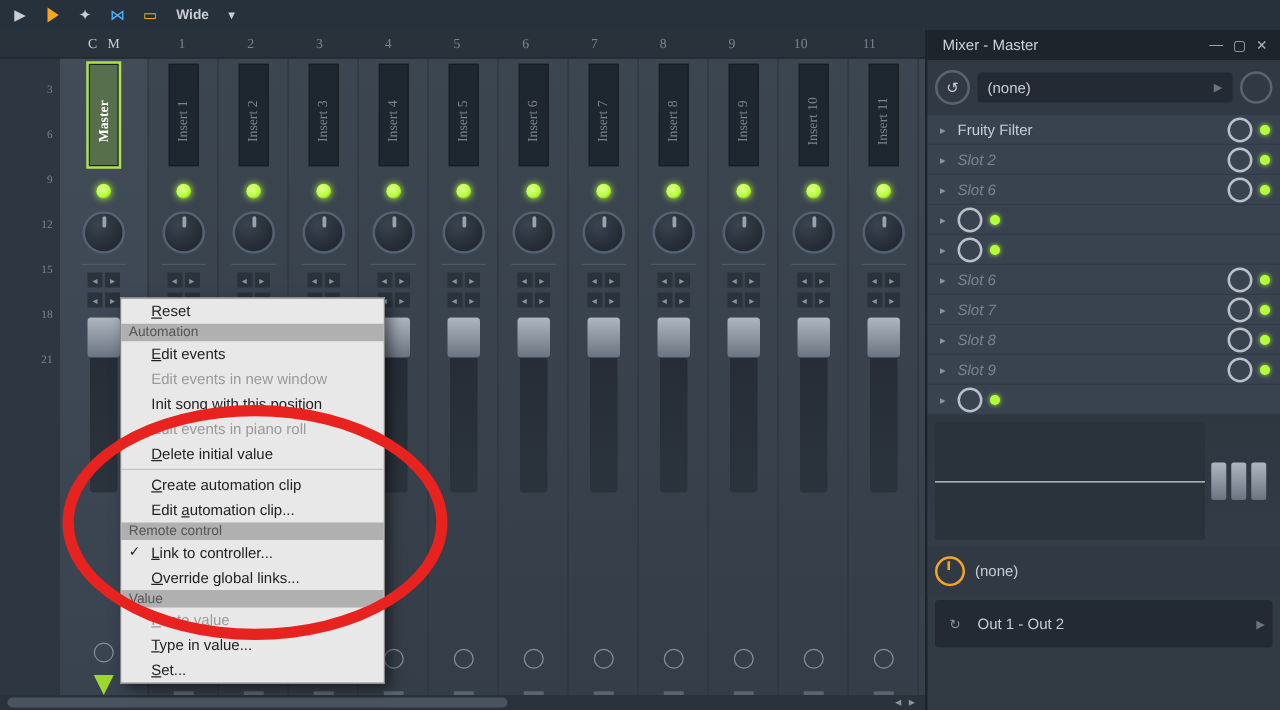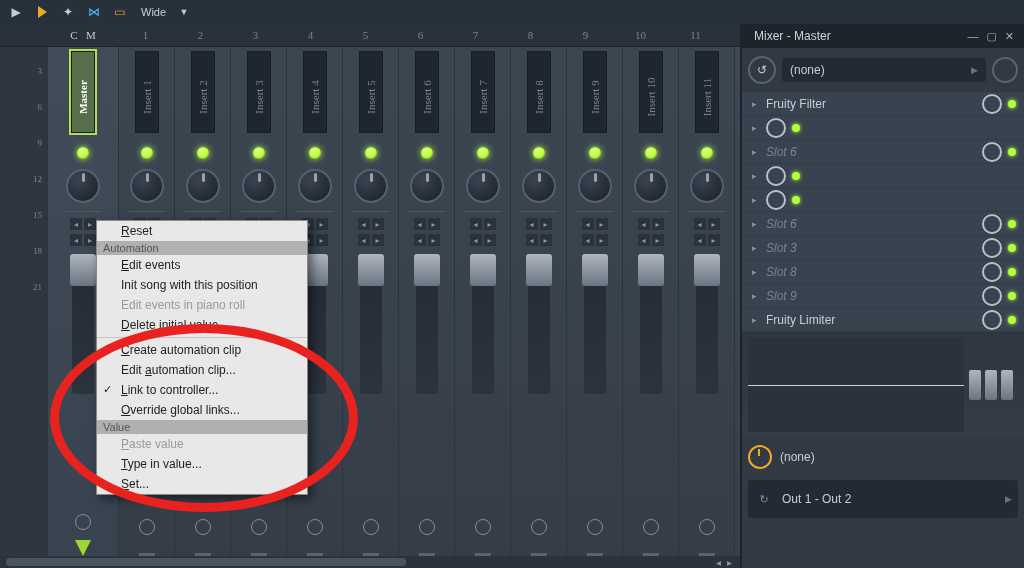--- a/index.html
+++ b/index.html
@@ -17,21 +17,21 @@
     --menu-section:#b0b0b0;
     --menu-disabled:#9a9a9a;
     --orange:#f5a623;
     --knob:#232a33;
   }
   html,body{margin:0;padding:0;width:1024px;height:568px;font-family:Tahoma,Verdana,sans-serif;background:#4a5a6d;color:var(--text);font-size:12px;overflow:hidden;}
   body{display:flex;flex-direction:column;}
 
   
   .topbar{height:24px;background:#27313b;display:flex;align-items:center;padding:0 8px;gap:10px;}
-  .topbar .wide-label{color:var(--text);font-size:11px;padding-left:3px;}
+  .topbar .wide-label{color:var(--text);font-size:11px;padding-left:3px;font-weight:bold;}
 
   
   .workspace{flex:1;display:flex;position:relative;}
 
   
   .mixer-body{flex:1;background:linear-gradient(#3e4854,#374049);display:flex;flex-direction:column;overflow:hidden;position:relative;font-family:Liberation Serif, serif;}
   .col-headers{display:flex;height:22px;background:#29323b;border-bottom:1px solid #1d242c;}
   .col-headers .hrule{width:48px;}
   .col-head{flex:none;width:55px;text-align:center;font-size:11px;line-height:22px;color:var(--text-dim);}
   .col-head.cm{width:70px;color:var(--text);}
@@ -96,21 +96,21 @@
 
   .time-sel,.out-sel{display:flex;align-items:center;height:30px;padding:4px 6px;gap:8px;background:#313a44;}
   .time-sel .clock2{width:20px;height:20px;border:2px solid var(--orange);border-radius:50%;position:relative;}
   .time-sel .clock2::after{content:'';position:absolute;width:2px;height:7px;background:var(--orange);left:8px;top:2px;}
   .time-sel .txt,.out-sel .txt{color:var(--text);}
   .out-sel .swoosh{width:20px;height:20px;border-radius:50%;background:#232a33;display:flex;align-items:center;justify-content:center;color:#8892a0;font-size:11px;}
   .out-sel{background:#232a33;margin:4px 6px 6px;border-radius:3px;}
   .out-sel .chev{margin-left:auto;color:#6a7480;font-size:9px;}
 
   
-  .ctxmenu{position:absolute;left:96px;top:196px;width:210px;background:var(--menu-bg);border:1px solid #888;box-shadow:4px 4px 10px rgba(0,0,0,0.5);z-index:50;}
+  .ctxmenu{position:absolute;left:96px;top:214px;width:210px;background:var(--menu-bg);border:1px solid #888;box-shadow:4px 4px 10px rgba(0,0,0,0.5);z-index:50;}
   .ctxmenu .it{padding:3px 16px 3px 24px;color:var(--menu-text);font-size:12px;cursor:default;position:relative;}
   .ctxmenu .it.dis{color:var(--menu-disabled);}
   .ctxmenu .it .u{text-decoration:underline;}
   .ctxmenu .sect{background:var(--menu-section);color:#555;font-size:11px;padding:1px 6px;}
   .ctxmenu .sep2{height:1px;background:#c4c4c4;margin:2px 0;}
   .ctxmenu .it .chk{position:absolute;left:6px;top:3px;font-size:11px;}
 
   
   .red-ellipse{position:absolute;left:50px;top:300px;width:290px;height:170px;border:9px solid #e8231f;border-radius:50%;z-index:80;pointer-events:none;}
 
@@ -459,20 +459,21 @@
 
     <div class="slotlist" id="slotlist">
         <div class="slot filled">
     <span class="tri">▸</span>
     <span class="name">Fruity Filter</span>
     <span class="ring"></span>
     <span class="led"></span>
         </div>
         <div class="slot">
     <span class="tri">▸</span>
+    <span class="name">Slot 2</span>
     <span class="ring"></span>
     <span class="led"></span>
         </div>
         <div class="slot">
     <span class="tri">▸</span>
     <span class="name">Slot 6</span>
     <span class="ring"></span>
     <span class="led"></span>
         </div>
         <div class="slot">
@@ -486,39 +487,38 @@
     <span class="led"></span>
         </div>
         <div class="slot">
     <span class="tri">▸</span>
     <span class="name">Slot 6</span>
     <span class="ring"></span>
     <span class="led"></span>
         </div>
         <div class="slot">
     <span class="tri">▸</span>
-    <span class="name">Slot 3</span>
+    <span class="name">Slot 7</span>
     <span class="ring"></span>
     <span class="led"></span>
         </div>
         <div class="slot">
     <span class="tri">▸</span>
     <span class="name">Slot 8</span>
     <span class="ring"></span>
     <span class="led"></span>
         </div>
         <div class="slot">
     <span class="tri">▸</span>
     <span class="name">Slot 9</span>
     <span class="ring"></span>
     <span class="led"></span>
         </div>
         <div class="slot filled">
     <span class="tri">▸</span>
-    <span class="name">Fruity Limiter</span>
     <span class="ring"></span>
     <span class="led"></span>
         </div>
       </div>
 
     <div class="eqzone">
       <div class="eqgraph">
           <div class="line"></div>
         </div>
       <div class="eqknobs">
@@ -538,26 +538,28 @@
       <span class="swoosh">↻</span>
       <span class="txt">Out 1 - Out 2</span>
       <span class="chev">▶</span>
     </div>
   </div>
 
   <div class="ctxmenu" id="ctxmenu">
       <div class="it"><span class="u">R</span>eset</div>
       <div class="sect">Automation</div>
       <div class="it"><span class="u">E</span>dit events</div>
+      <div class="it dis">Edit events in new window</div>
       <div class="it">Init song with this position</div>
       <div class="it dis">Edit events in piano roll</div>
       <div class="it"><span class="u">D</span>elete initial value</div>
       <div class="sep2"></div>
       <div class="it"><span class="u">C</span>reate automation clip</div>
       <div class="it">Edit <span class="u">a</span>utomation clip...</div>
+      <div class="sect">Remote control</div>
       <div class="it"><span class="chk">✓</span><span class="u">L</span>ink to controller...</div>
       <div class="it"><span class="u">O</span>verride global links...</div>
       <div class="sect">Value</div>
       <div class="it dis"><span class="u">P</span>aste value</div>
       <div class="it"><span class="u">T</span>ype in value...</div>
       <div class="it"><span class="u">S</span>et...</div>
     </div>
 
   <div class="red-ellipse"></div>
 

